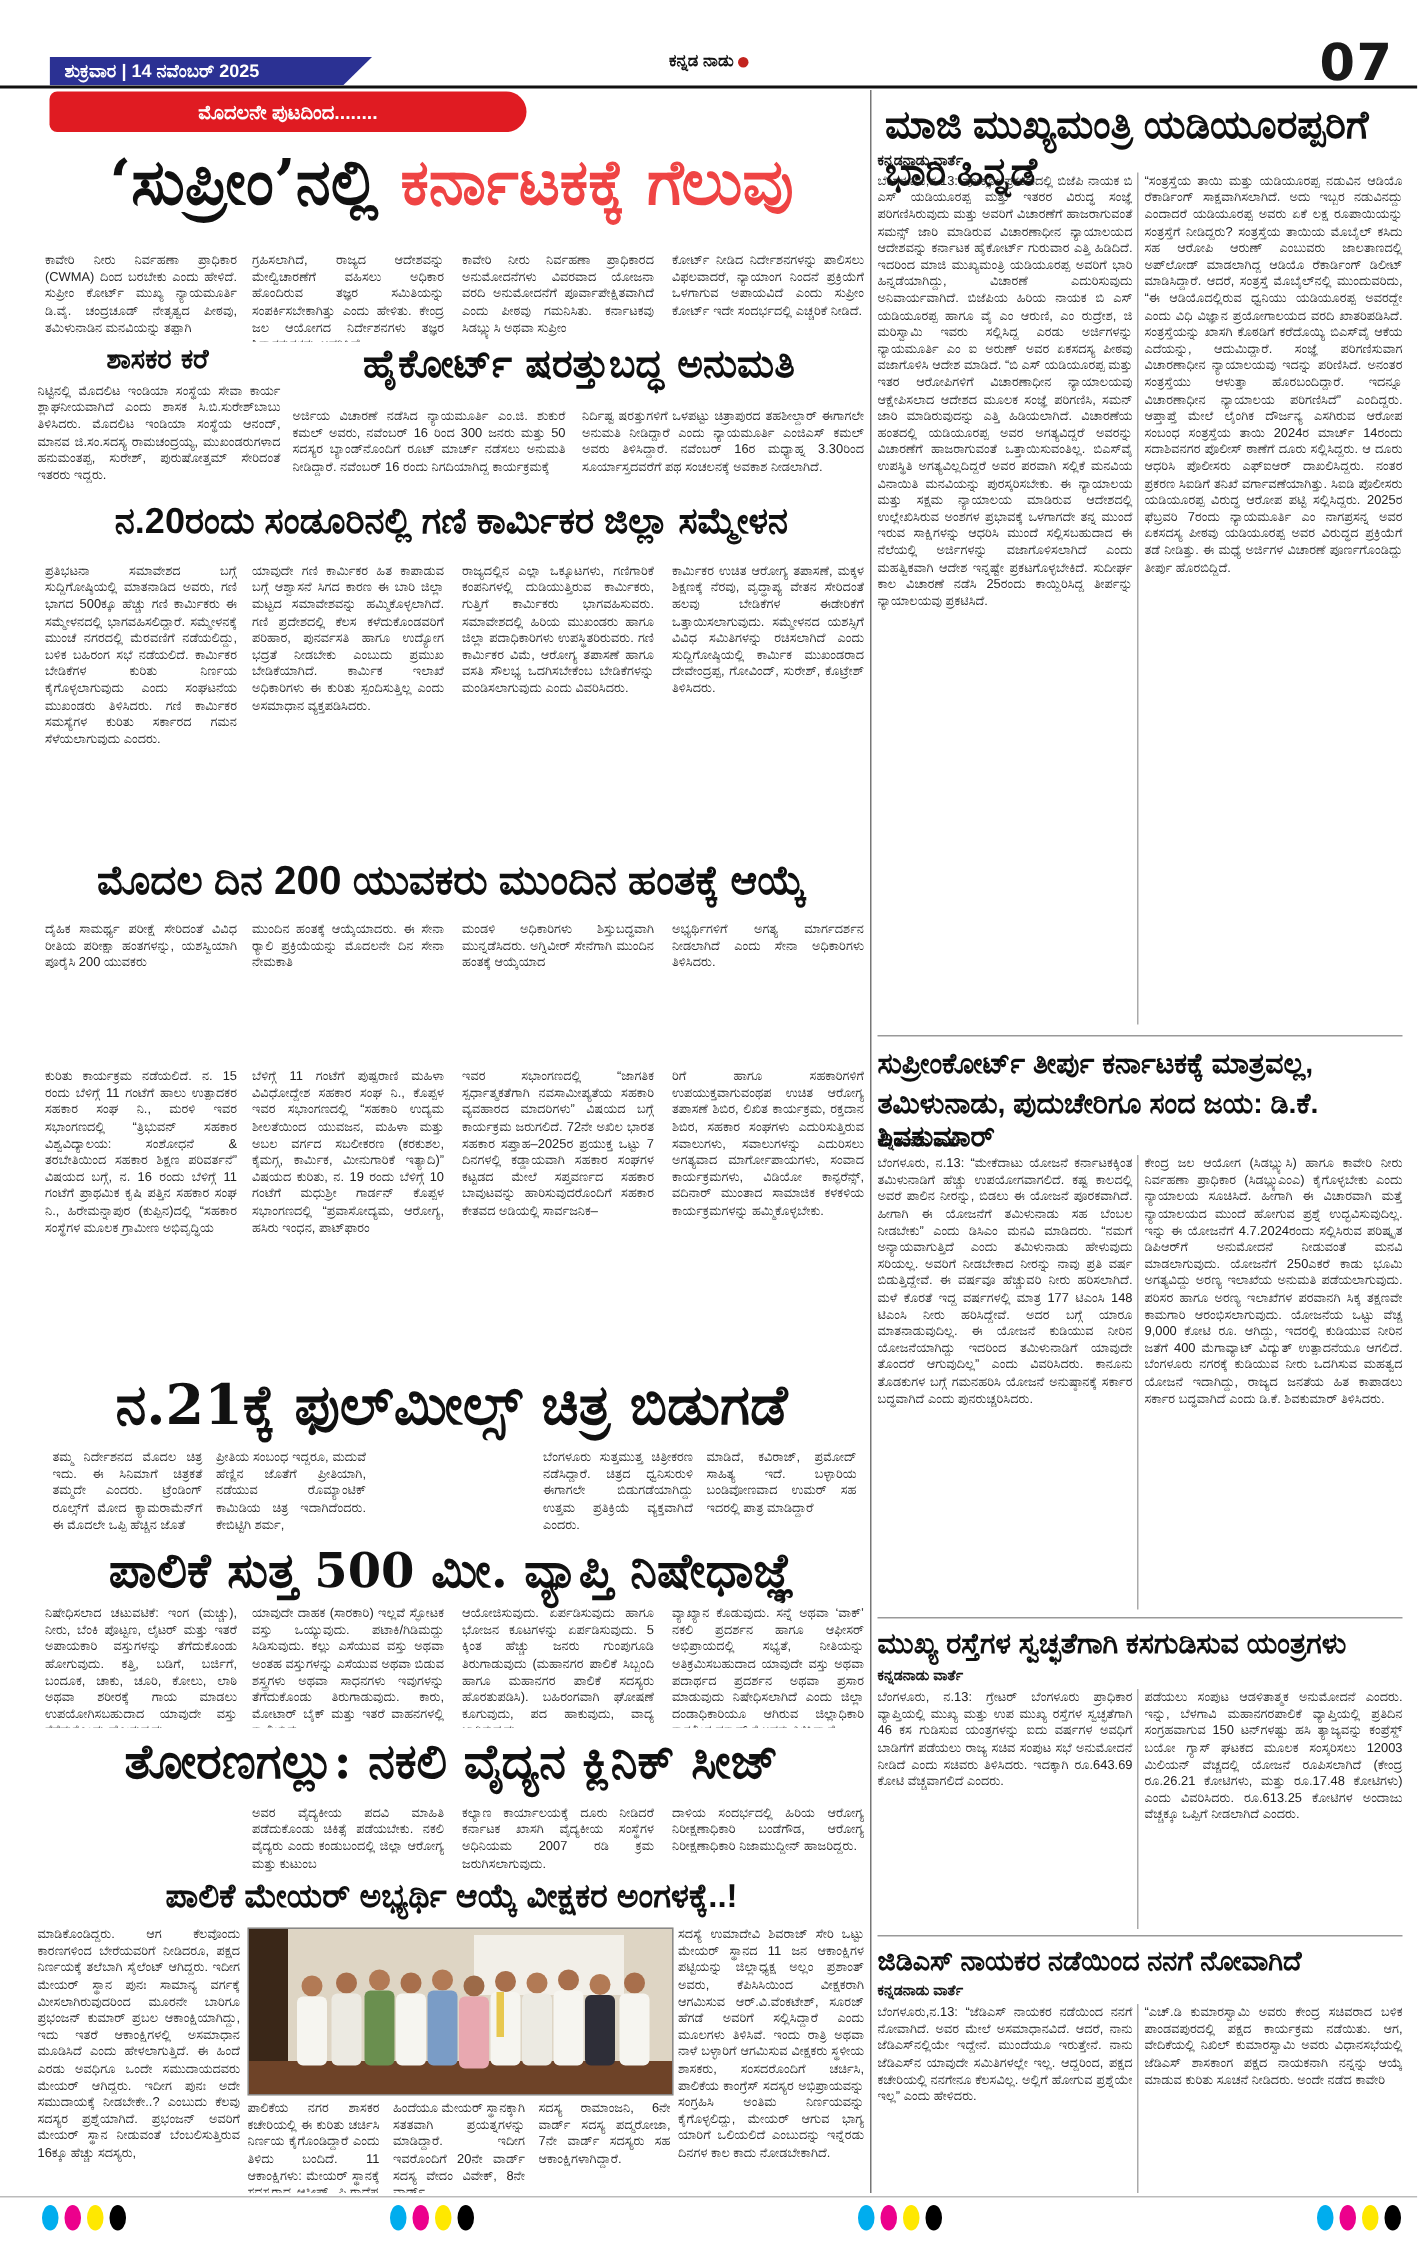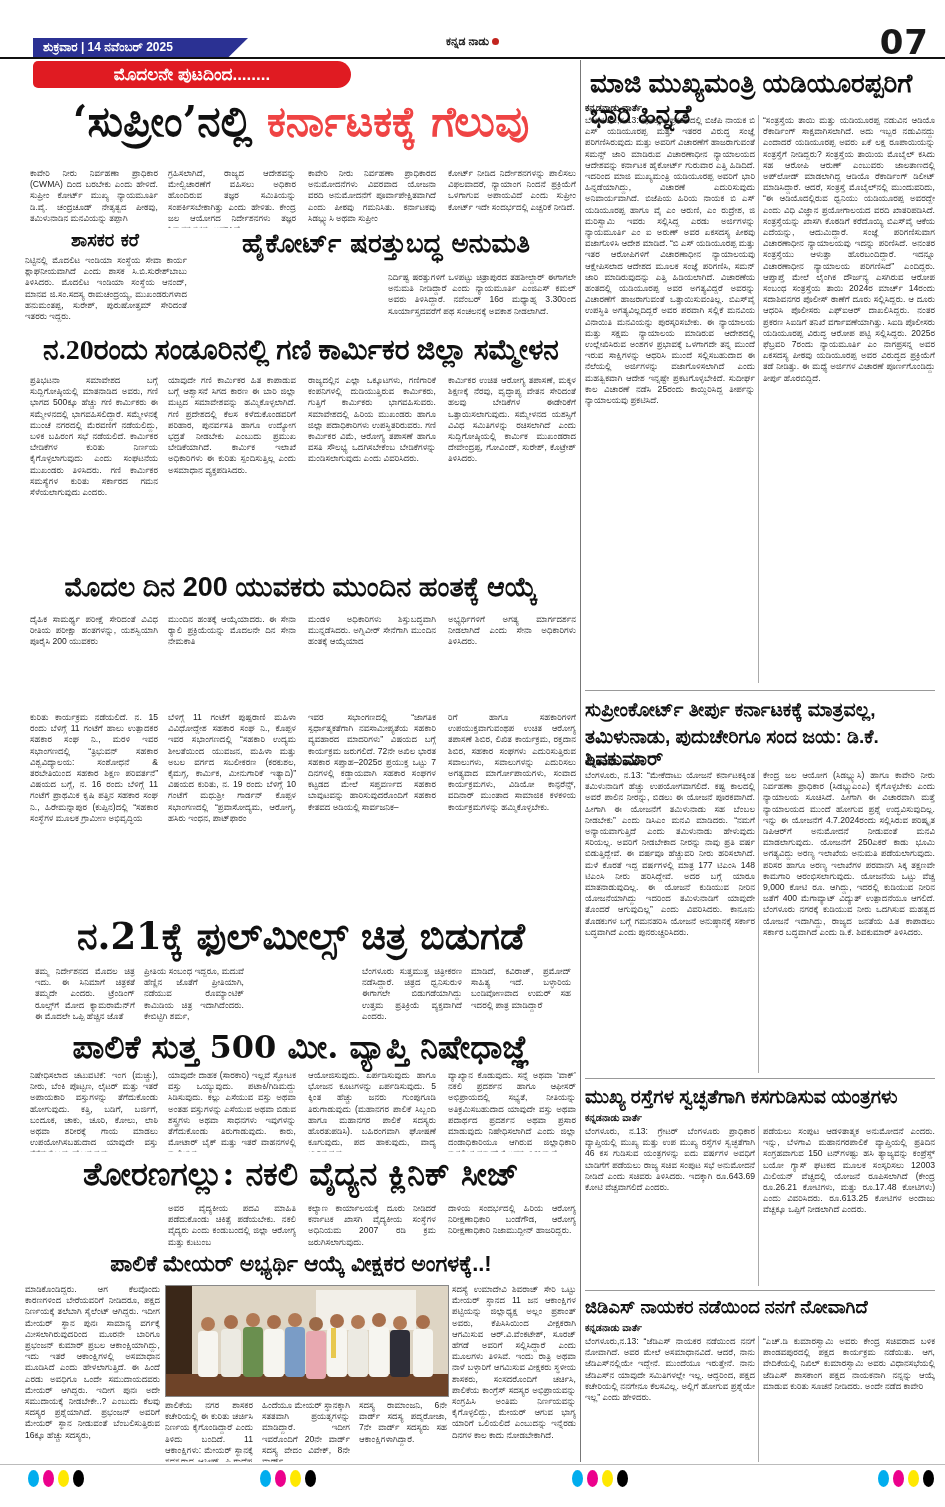--- a/index.html
+++ b/index.html
@@ -6,21 +6,21 @@
   #page{position:relative;width:945px;height:1507px;background:#fff;overflow:hidden;
         font-family:"Liberation Sans",sans-serif;color:#1a1a1a;}
   .abs{position:absolute;}
   
   .datebar{background:#2b3193;color:#fff;font-weight:bold;font-size:12px;line-height:19px;
            padding-left:10px;clip-path:polygon(0 0,100% 0,91% 100%,0 100%);}
   .masthead{font-weight:bold;font-size:11px;color:#111;display:flex;align-items:center;gap:3px;margin-left:26px;}
   .mast-ico{width:7px;height:7px;border-radius:50%;background:#c2241e;display:inline-block;}
   .pageno{font-weight:800;font-size:34px;font-family:"DejaVu Sans",sans-serif;letter-spacing:1px;}
   .toprule{background:#111;height:2px;}
-  .frombox{background:#e01b22;color:#fff;font-weight:bold;font-size:17px;text-align:center;
+  .frombox{background:#e01b22;color:#fff;font-weight:bold;font-size:13px;text-align:center;
            border-radius:6px 16px 16px 6px;line-height:27px;}
   
   .hl{font-weight:800;color:#111;text-align:center;font-family:"DejaVu Serif","Liberation Serif",serif;}
   .hl-sans{font-weight:800;color:#111;text-align:center;font-family:"Liberation Sans",sans-serif;}
   .red{color:#ef4444;}
   
   .col{font-size:8.6px;line-height:11.2px;text-align:justify;color:#222;overflow:hidden;
        word-break:break-word;}
   .byline{font-weight:bold;font-size:9.5px;color:#111;}
   .vrule{background:#777;width:1px;}
@@ -54,23 +54,24 @@
   </div>
   <div class="abs col" style="left:30px;top:168px;width:128px;height:60px;">ಕಾವೇರಿ ನೀರು ನಿರ್ವಹಣಾ ಪ್ರಾಧಿಕಾರ (CWMA) ದಿಂದ ಬರಬೇಕು ಎಂದು ಹೇಳಿದೆ. ಸುಪ್ರೀಂ ಕೋರ್ಟ್ ಮುಖ್ಯ ನ್ಯಾಯಮೂರ್ತಿ ಡಿ.ವೈ. ಚಂದ್ರಚೂಡ್ ನೇತೃತ್ವದ ಪೀಠವು, ತಮಿಳುನಾಡಿನ ಮನವಿಯನ್ನು ತಪ್ಪಾಗಿ</div>
   <div class="abs col" style="left:168px;top:168px;width:128px;height:60px;">ಗ್ರಹಿಸಲಾಗಿದೆ, ರಾಜ್ಯದ ಆದೇಶವನ್ನು ಮೇಲ್ವಿಚಾರಣೆಗೆ ವಹಿಸಲು ಅಧಿಕಾರ ಹೊಂದಿರುವ ತಜ್ಞರ ಸಮಿತಿಯನ್ನು ಸಂಪರ್ಕಿಸಬೇಕಾಗಿತ್ತು ಎಂದು ಹೇಳಿತು. ಕೇಂದ್ರ ಜಲ ಆಯೋಗದ ನಿರ್ದೇಶನಗಳು ತಜ್ಞರ ಶಿಫಾರಸುಗಳನ್ನು ಆಧರಿಸಿವೆ,</div>
   <div class="abs col" style="left:308px;top:168px;width:128px;height:60px;">ಕಾವೇರಿ ನೀರು ನಿರ್ವಹಣಾ ಪ್ರಾಧಿಕಾರದ ಅನುಮೋದನೆಗಳು ವಿವರವಾದ ಯೋಜನಾ ವರದಿ ಅನುಮೋದನೆಗೆ ಪೂರ್ವಾಪೇಕ್ಷಿತವಾಗಿದೆ ಎಂದು ಪೀಠವು ಗಮನಿಸಿತು. ಕರ್ನಾಟಕವು ಸಿಡಬ್ಲ್ಯುಸಿ ಅಥವಾ ಸುಪ್ರೀಂ</div>
   <div class="abs col" style="left:448px;top:168px;width:128px;height:60px;">ಕೋರ್ಟ್ ನೀಡಿದ ನಿರ್ದೇಶನಗಳನ್ನು ಪಾಲಿಸಲು ವಿಫಲವಾದರೆ, ನ್ಯಾಯಾಂಗ ನಿಂದನೆ ಪ್ರಕ್ರಿಯೆಗೆ ಒಳಗಾಗುವ ಅಪಾಯವಿದೆ ಎಂದು ಸುಪ್ರೀಂ ಕೋರ್ಟ್ ಇದೇ ಸಂದರ್ಭದಲ್ಲಿ ಎಚ್ಚರಿಕೆ ನೀಡಿದೆ.</div>
 
   <div class="abs hl" style="left:25px;top:229px;width:160px;font-size:18px;">ಶಾಸಕರ ಕರೆ</div>
   <div class="abs hl" style="left:195px;top:228px;width:382px;font-size:26px;">ಹೈಕೋರ್ಟ್ ಷರತ್ತುಬದ್ಧ ಅನುಮತಿ</div>
 
   <div class="abs col" style="left:25px;top:255px;width:162px;height:78px;">ನಿಟ್ಟಿನಲ್ಲಿ ಮೊದಲಿಟ ಇಂಡಿಯಾ ಸಂಸ್ಥೆಯ ಸೇವಾ ಕಾರ್ಯ ಶ್ಲಾಘನೀಯವಾಗಿದೆ ಎಂದು ಶಾಸಕ ಸಿ.ಬಿ.ಸುರೇಶ್‌ಬಾಬು ತಿಳಿಸಿದರು. ಮೊದಲಿಟ ಇಂಡಿಯಾ ಸಂಸ್ಥೆಯ ಆನಂದ್, ಮಾನವ ಜಿ.ಸಂ.ಸದಸ್ಯ ರಾಮಚಂದ್ರಯ್ಯ, ಮುಖಂಡರುಗಳಾದ ಹನುಮಂತಪ್ಪ, ಸುರೇಶ್, ಪುರುಷೋತ್ತಮ್ ಸೇರಿದಂತೆ ಇತರರು ಇದ್ದರು.</div>
+  <div class="abs col" style="left:195px;top:272px;width:182px;height:61px;">ಅರ್ಜಿಯ ವಿಚಾರಣೆ ನಡೆಸಿದ ನ್ಯಾಯಮೂರ್ತಿ ಎಂ.ಜಿ. ಶುಕುರೆ ಕಮಲ್ ಅವರು, ನವೆಂಬರ್ 16 ರಿಂದ 300 ಜನರು ಮತ್ತು 50 ಸದಸ್ಯರ ಬ್ಯಾಂಡ್‌ನೊಂದಿಗೆ ರೂಟ್ ಮಾರ್ಚ್ ನಡೆಸಲು ಅನುಮತಿ ನೀಡಿದ್ದಾರೆ. ನವೆಂಬರ್ 16 ರಂದು ನಿಗದಿಯಾಗಿದ್ದ ಕಾರ್ಯಕ್ರಮಕ್ಕೆ</div>
   <div class="abs col" style="left:388px;top:272px;width:188px;height:61px;">ನಿರ್ದಿಷ್ಟ ಷರತ್ತುಗಳಿಗೆ ಒಳಪಟ್ಟು ಚಿತ್ರಾಪುರದ ತಹಶೀಲ್ದಾರ್ ಈಗಾಗಲೇ ಅನುಮತಿ ನೀಡಿದ್ದಾರೆ ಎಂದು ನ್ಯಾಯಮೂರ್ತಿ ಎಂಜಿಎಸ್ ಕಮಲ್ ಅವರು ತಿಳಿಸಿದ್ದಾರೆ. ನವೆಂಬರ್ 16ರ ಮಧ್ಯಾಹ್ನ 3.30ರಿಂದ ಸೂರ್ಯಾಸ್ತದವರೆಗೆ ಪಥ ಸಂಚಲನಕ್ಕೆ ಅವಕಾಶ ನೀಡಲಾಗಿದೆ.</div>
 
-  <div class="abs hl-sans" style="left:25px;top:334px;width:552px;font-size:28px;font-family:Liberation Serif, serif;">ನ.20ರಂದು ಸಂಡೂರಿನಲ್ಲಿ ಗಣಿ ಕಾರ್ಮಿಕರ ಜಿಲ್ಲಾ ಸಮ್ಮೇಳನ</div>
+  <div class="abs hl-sans" style="left:25px;top:334px;width:552px;font-size:24px;">ನ.20ರಂದು ಸಂಡೂರಿನಲ್ಲಿ ಗಣಿ ಕಾರ್ಮಿಕರ ಜಿಲ್ಲಾ ಸಮ್ಮೇಳನ</div>
   <div class="abs col" style="left:30px;top:375px;width:128px;height:185px;">ಪ್ರತಿಭಟನಾ ಸಮಾವೇಶದ ಬಗ್ಗೆ ಸುದ್ದಿಗೋಷ್ಠಿಯಲ್ಲಿ ಮಾತನಾಡಿದ ಅವರು, ಗಣಿ ಭಾಗದ 500ಕ್ಕೂ ಹೆಚ್ಚು ಗಣಿ ಕಾರ್ಮಿಕರು ಈ ಸಮ್ಮೇಳನದಲ್ಲಿ ಭಾಗವಹಿಸಲಿದ್ದಾರೆ. ಸಮ್ಮೇಳನಕ್ಕೆ ಮುಂಚೆ ನಗರದಲ್ಲಿ ಮೆರವಣಿಗೆ ನಡೆಯಲಿದ್ದು, ಬಳಿಕ ಬಹಿರಂಗ ಸಭೆ ನಡೆಯಲಿದೆ. ಕಾರ್ಮಿಕರ ಬೇಡಿಕೆಗಳ ಕುರಿತು ನಿರ್ಣಯ ಕೈಗೊಳ್ಳಲಾಗುವುದು ಎಂದು ಸಂಘಟನೆಯ ಮುಖಂಡರು ತಿಳಿಸಿದರು. ಗಣಿ ಕಾರ್ಮಿಕರ ಸಮಸ್ಯೆಗಳ ಕುರಿತು ಸರ್ಕಾರದ ಗಮನ ಸೆಳೆಯಲಾಗುವುದು ಎಂದರು.</div>
   <div class="abs col" style="left:168px;top:375px;width:128px;height:185px;">ಯಾವುದೇ ಗಣಿ ಕಾರ್ಮಿಕರ ಹಿತ ಕಾಪಾಡುವ ಬಗ್ಗೆ ಆಶ್ವಾಸನೆ ಸಿಗದ ಕಾರಣ ಈ ಬಾರಿ ಜಿಲ್ಲಾ ಮಟ್ಟದ ಸಮಾವೇಶವನ್ನು ಹಮ್ಮಿಕೊಳ್ಳಲಾಗಿದೆ. ಗಣಿ ಪ್ರದೇಶದಲ್ಲಿ ಕೆಲಸ ಕಳೆದುಕೊಂಡವರಿಗೆ ಪರಿಹಾರ, ಪುನರ್ವಸತಿ ಹಾಗೂ ಉದ್ಯೋಗ ಭದ್ರತೆ ನೀಡಬೇಕು ಎಂಬುದು ಪ್ರಮುಖ ಬೇಡಿಕೆಯಾಗಿದೆ. ಕಾರ್ಮಿಕ ಇಲಾಖೆ ಅಧಿಕಾರಿಗಳು ಈ ಕುರಿತು ಸ್ಪಂದಿಸುತ್ತಿಲ್ಲ ಎಂದು ಅಸಮಾಧಾನ ವ್ಯಕ್ತಪಡಿಸಿದರು.</div>
   <div class="abs col" style="left:308px;top:375px;width:128px;height:185px;">ರಾಜ್ಯದಲ್ಲಿನ ಎಲ್ಲಾ ಒಕ್ಕೂಟಗಳು, ಗಣಿಗಾರಿಕೆ ಕಂಪನಿಗಳಲ್ಲಿ ದುಡಿಯುತ್ತಿರುವ ಕಾರ್ಮಿಕರು, ಗುತ್ತಿಗೆ ಕಾರ್ಮಿಕರು ಭಾಗವಹಿಸುವರು. ಸಮಾವೇಶದಲ್ಲಿ ಹಿರಿಯ ಮುಖಂಡರು ಹಾಗೂ ಜಿಲ್ಲಾ ಪದಾಧಿಕಾರಿಗಳು ಉಪಸ್ಥಿತರಿರುವರು. ಗಣಿ ಕಾರ್ಮಿಕರ ವಿಮೆ, ಆರೋಗ್ಯ ತಪಾಸಣೆ ಹಾಗೂ ವಸತಿ ಸೌಲಭ್ಯ ಒದಗಿಸಬೇಕೆಂಬ ಬೇಡಿಕೆಗಳನ್ನು ಮಂಡಿಸಲಾಗುವುದು ಎಂದು ವಿವರಿಸಿದರು.</div>
   <div class="abs col" style="left:448px;top:375px;width:128px;height:185px;">ಕಾರ್ಮಿಕರ ಉಚಿತ ಆರೋಗ್ಯ ತಪಾಸಣೆ, ಮಕ್ಕಳ ಶಿಕ್ಷಣಕ್ಕೆ ನೆರವು, ವೃದ್ಧಾಪ್ಯ ವೇತನ ಸೇರಿದಂತೆ ಹಲವು ಬೇಡಿಕೆಗಳ ಈಡೇರಿಕೆಗೆ ಒತ್ತಾಯಿಸಲಾಗುವುದು. ಸಮ್ಮೇಳನದ ಯಶಸ್ಸಿಗೆ ವಿವಿಧ ಸಮಿತಿಗಳನ್ನು ರಚಿಸಲಾಗಿದೆ ಎಂದು ಸುದ್ದಿಗೋಷ್ಠಿಯಲ್ಲಿ ಕಾರ್ಮಿಕ ಮುಖಂಡರಾದ ದೇವೇಂದ್ರಪ್ಪ, ಗೋವಿಂದ್, ಸುರೇಶ್, ಕೊಟ್ರೇಶ್ ತಿಳಿಸಿದರು.</div>
 
   <div class="abs hl-sans" style="left:25px;top:572px;width:552px;font-size:27px;">ಮೊದಲ ದಿನ 200 ಯುವಕರು ಮುಂದಿನ ಹಂತಕ್ಕೆ ಆಯ್ಕೆ</div>
   <div class="abs col" style="left:30px;top:614px;width:128px;height:44px;">ದೈಹಿಕ ಸಾಮರ್ಥ್ಯ ಪರೀಕ್ಷೆ ಸೇರಿದಂತೆ ವಿವಿಧ ರೀತಿಯ ಪರೀಕ್ಷಾ ಹಂತಗಳನ್ನು, ಯಶಸ್ವಿಯಾಗಿ ಪೂರೈಸಿ 200 ಯುವಕರು</div>
   <div class="abs col" style="left:168px;top:614px;width:128px;height:44px;">ಮುಂದಿನ ಹಂತಕ್ಕೆ ಆಯ್ಕೆಯಾದರು. ಈ ಸೇನಾ ರ‍್ಯಾಲಿ ಪ್ರಕ್ರಿಯೆಯನ್ನು ಮೊದಲನೇ ದಿನ ಸೇನಾ ನೇಮಕಾತಿ</div>
   <div class="abs col" style="left:308px;top:614px;width:128px;height:44px;">ಮಂಡಳಿ ಅಧಿಕಾರಿಗಳು ಶಿಸ್ತುಬದ್ಧವಾಗಿ ಮುನ್ನಡೆಸಿದರು. ಅಗ್ನಿವೀರ್ ಸೇನೆಗಾಗಿ ಮುಂದಿನ ಹಂತಕ್ಕೆ ಆಯ್ಕೆಯಾದ</div>
   <div class="abs col" style="left:448px;top:614px;width:128px;height:44px;">ಅಭ್ಯರ್ಥಿಗಳಿಗೆ ಅಗತ್ಯ ಮಾರ್ಗದರ್ಶನ ನೀಡಲಾಗಿದೆ ಎಂದು ಸೇನಾ ಅಧಿಕಾರಿಗಳು ತಿಳಿಸಿದರು.</div>

